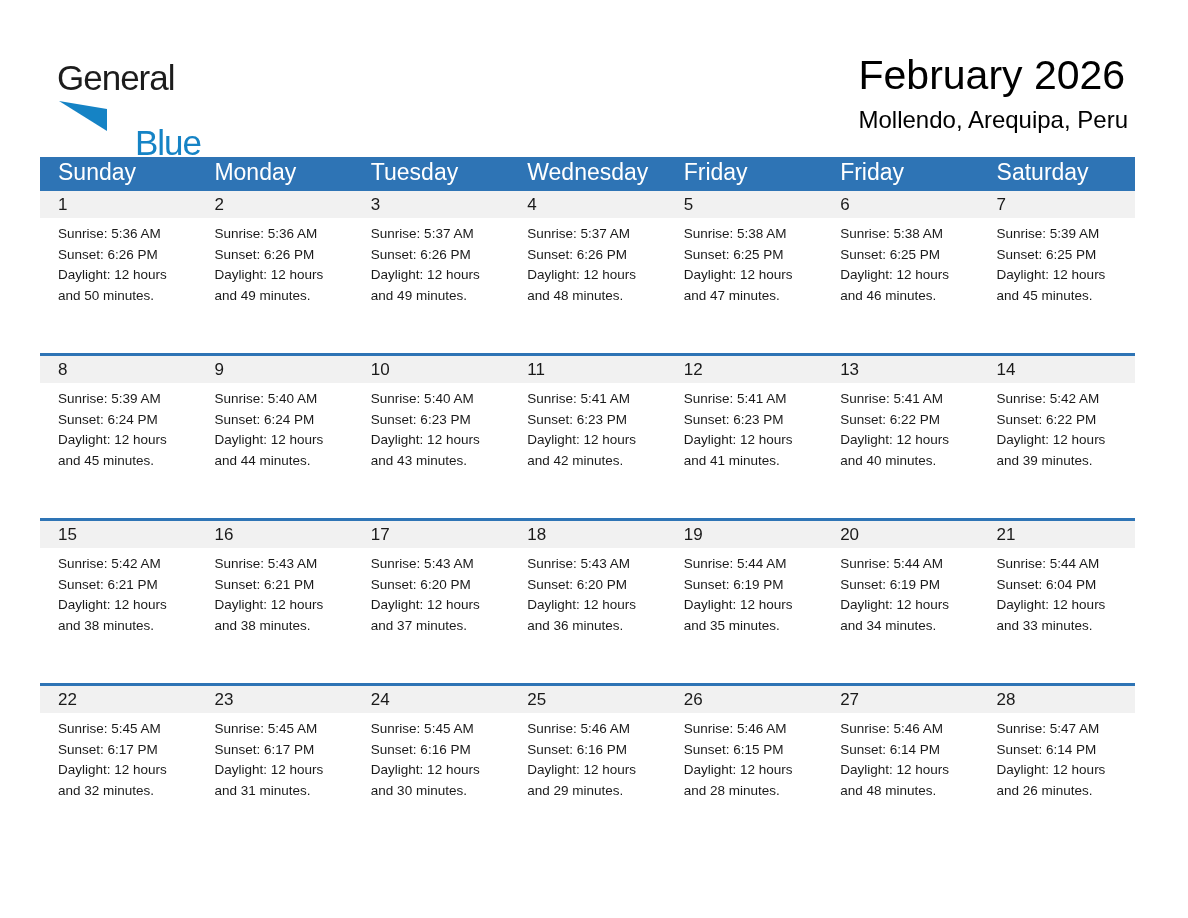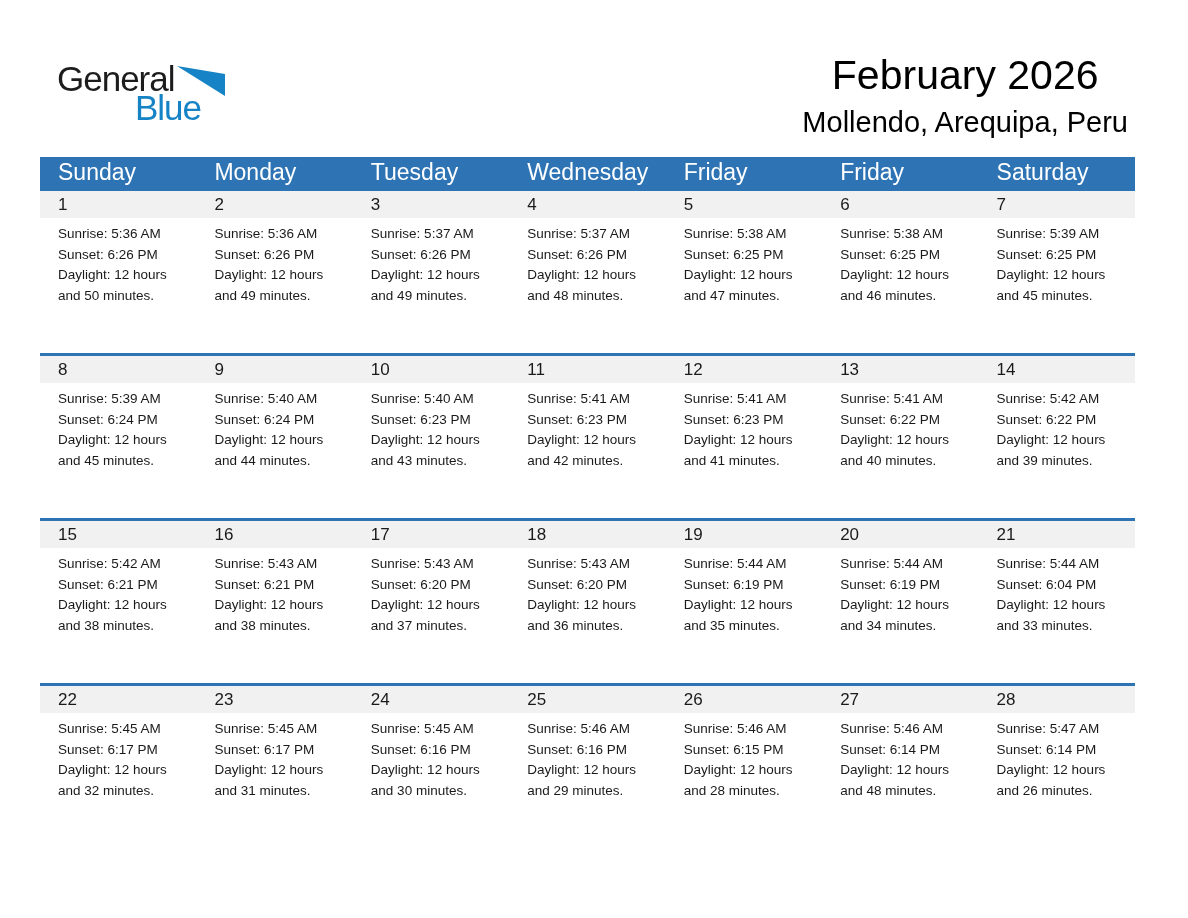--- a/index.html
+++ b/index.html
@@ -18,21 +18,22 @@
 
   
   .logo {
     position: absolute;
     left: 57px;
     top: 60px;
     line-height: 1;
   }
   .logo-row {
     display: flex;
-    align-items: flex-end;
+    align-items: flex-start;
+    flex-direction: column;
   }
   .logo-general {
     font-size: 35px;
     color: #1c1c1c;
     letter-spacing: -1px;
   }
   .logo-triangle {
     margin: 4px 0 0 2px;
     display: block;
   }
@@ -42,32 +43,32 @@
     letter-spacing: -1px;
     margin-top: -6px;
     padding-left: 78px;
   }
 
   
   .titles {
     position: absolute;
     right: 60px;
     top: 52px;
-    text-align: center;
+    text-align: left;
   }
   .page-title {
     margin: 0;
     font-size: 41px;
     font-weight: 400;
     color: #000000;
     line-height: 1.15;
   }
   .page-subtitle {
     margin: 8px 0 2px 0;
-    font-size: 29px;
+    font-size: 24px;
     font-weight: 400;
     color: #000000;
     line-height: 1.1;
   }
 
   
   .calendar {
     position: absolute;
     left: 40px;
     top: 157px;

